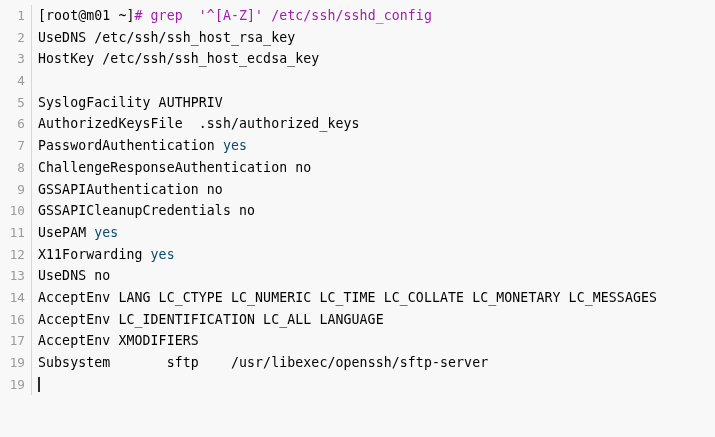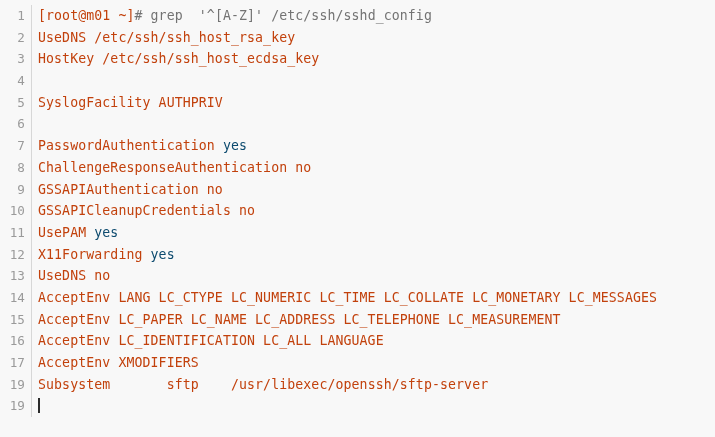--- a/index.html
+++ b/index.html
@@ -55,50 +55,49 @@
   }
 
   .content {
     position: absolute;
     left: 38px;
     top: 0;
     white-space: pre;
     color: #2b2b2b;
   }
 
-  .tok-default { color: #c2410c; text-align: right; }
-  .tok-cmd     { color: #737373; text-align: right; }
+  .tok-default { color: #000000; text-align: right; }
+  .tok-cmd     { color: #a21caf; text-align: right; }
   .tok-value   { color: #0c4a6e; }
 
   .cursor {
     display: inline-block;
     width: 1.5px;
     height: 15px;
     background: #2b2b2b;
     vertical-align: -3px;
   }
 </style>
 </head>
 <body>
 
 <div id="terminal">
   <div id="lines-container">
       <div class="code-line"><div class="gutter">1</div><div class="divider"></div><div class="content"><span class="tok-default">[root@m01 ~]</span><span class="tok-cmd"># grep  '^[A-Z]' /etc/ssh/sshd_config</span></div></div>
       <div class="code-line"><div class="gutter">2</div><div class="divider"></div><div class="content"><span class="tok-default">UseDNS /etc/ssh/ssh_host_rsa_key</span></div></div>
       <div class="code-line"><div class="gutter">3</div><div class="divider"></div><div class="content"><span class="tok-default">HostKey /etc/ssh/ssh_host_ecdsa_key</span></div></div>
       <div class="code-line"><div class="gutter">4</div><div class="divider"></div></div>
       <div class="code-line"><div class="gutter">5</div><div class="divider"></div><div class="content"><span class="tok-default">SyslogFacility AUTHPRIV</span></div></div>
-      <div class="code-line"><div class="gutter">6</div><div class="divider"></div></div>
+      <div class="code-line"><div class="gutter">6</div><div class="divider"></div><div class="content"><span class="tok-default">AuthorizedKeysFile  .ssh/authorized_keys</span></div></div>
       <div class="code-line"><div class="gutter">7</div><div class="divider"></div><div class="content"><span class="tok-default">PasswordAuthentication </span><span class="tok-value">yes</span></div></div>
       <div class="code-line"><div class="gutter">8</div><div class="divider"></div><div class="content"><span class="tok-default">ChallengeResponseAuthentication no</span></div></div>
       <div class="code-line"><div class="gutter">9</div><div class="divider"></div><div class="content"><span class="tok-default">GSSAPIAuthentication no</span></div></div>
       <div class="code-line"><div class="gutter">10</div><div class="divider"></div><div class="content"><span class="tok-default">GSSAPICleanupCredentials no</span></div></div>
       <div class="code-line"><div class="gutter">11</div><div class="divider"></div><div class="content"><span class="tok-default">UsePAM </span><span class="tok-value">yes</span></div></div>
       <div class="code-line"><div class="gutter">12</div><div class="divider"></div><div class="content"><span class="tok-default">X11Forwarding </span><span class="tok-value">yes</span></div></div>
       <div class="code-line"><div class="gutter">13</div><div class="divider"></div><div class="content"><span class="tok-default">UseDNS no</span></div></div>
       <div class="code-line"><div class="gutter">14</div><div class="divider"></div><div class="content"><span class="tok-default">AcceptEnv LANG LC_CTYPE LC_NUMERIC LC_TIME LC_COLLATE LC_MONETARY LC_MESSAGES</span></div></div>
-      <div class="code-line"><div class="gutter">15</div><div class="divider"></div><div class="content"><span class="tok-default">AcceptEnv LC_PAPER LC_NAME LC_ADDRESS LC_TELEPHONE LC_MEASUREMENT</span></div></div>
       <div class="code-line"><div class="gutter">16</div><div class="divider"></div><div class="content"><span class="tok-default">AcceptEnv LC_IDENTIFICATION LC_ALL LANGUAGE</span></div></div>
       <div class="code-line"><div class="gutter">17</div><div class="divider"></div><div class="content"><span class="tok-default">AcceptEnv XMODIFIERS</span></div></div>
       <div class="code-line"><div class="gutter">19</div><div class="divider"></div><div class="content"><span class="tok-default">Subsystem	sftp	/usr/libexec/openssh/sftp-server</span></div></div>
       <div class="code-line"><div class="gutter">19</div><div class="divider"></div><div class="content"><span class="cursor"></span></div></div>
     </div>
 </div>
 
 </body></html>

